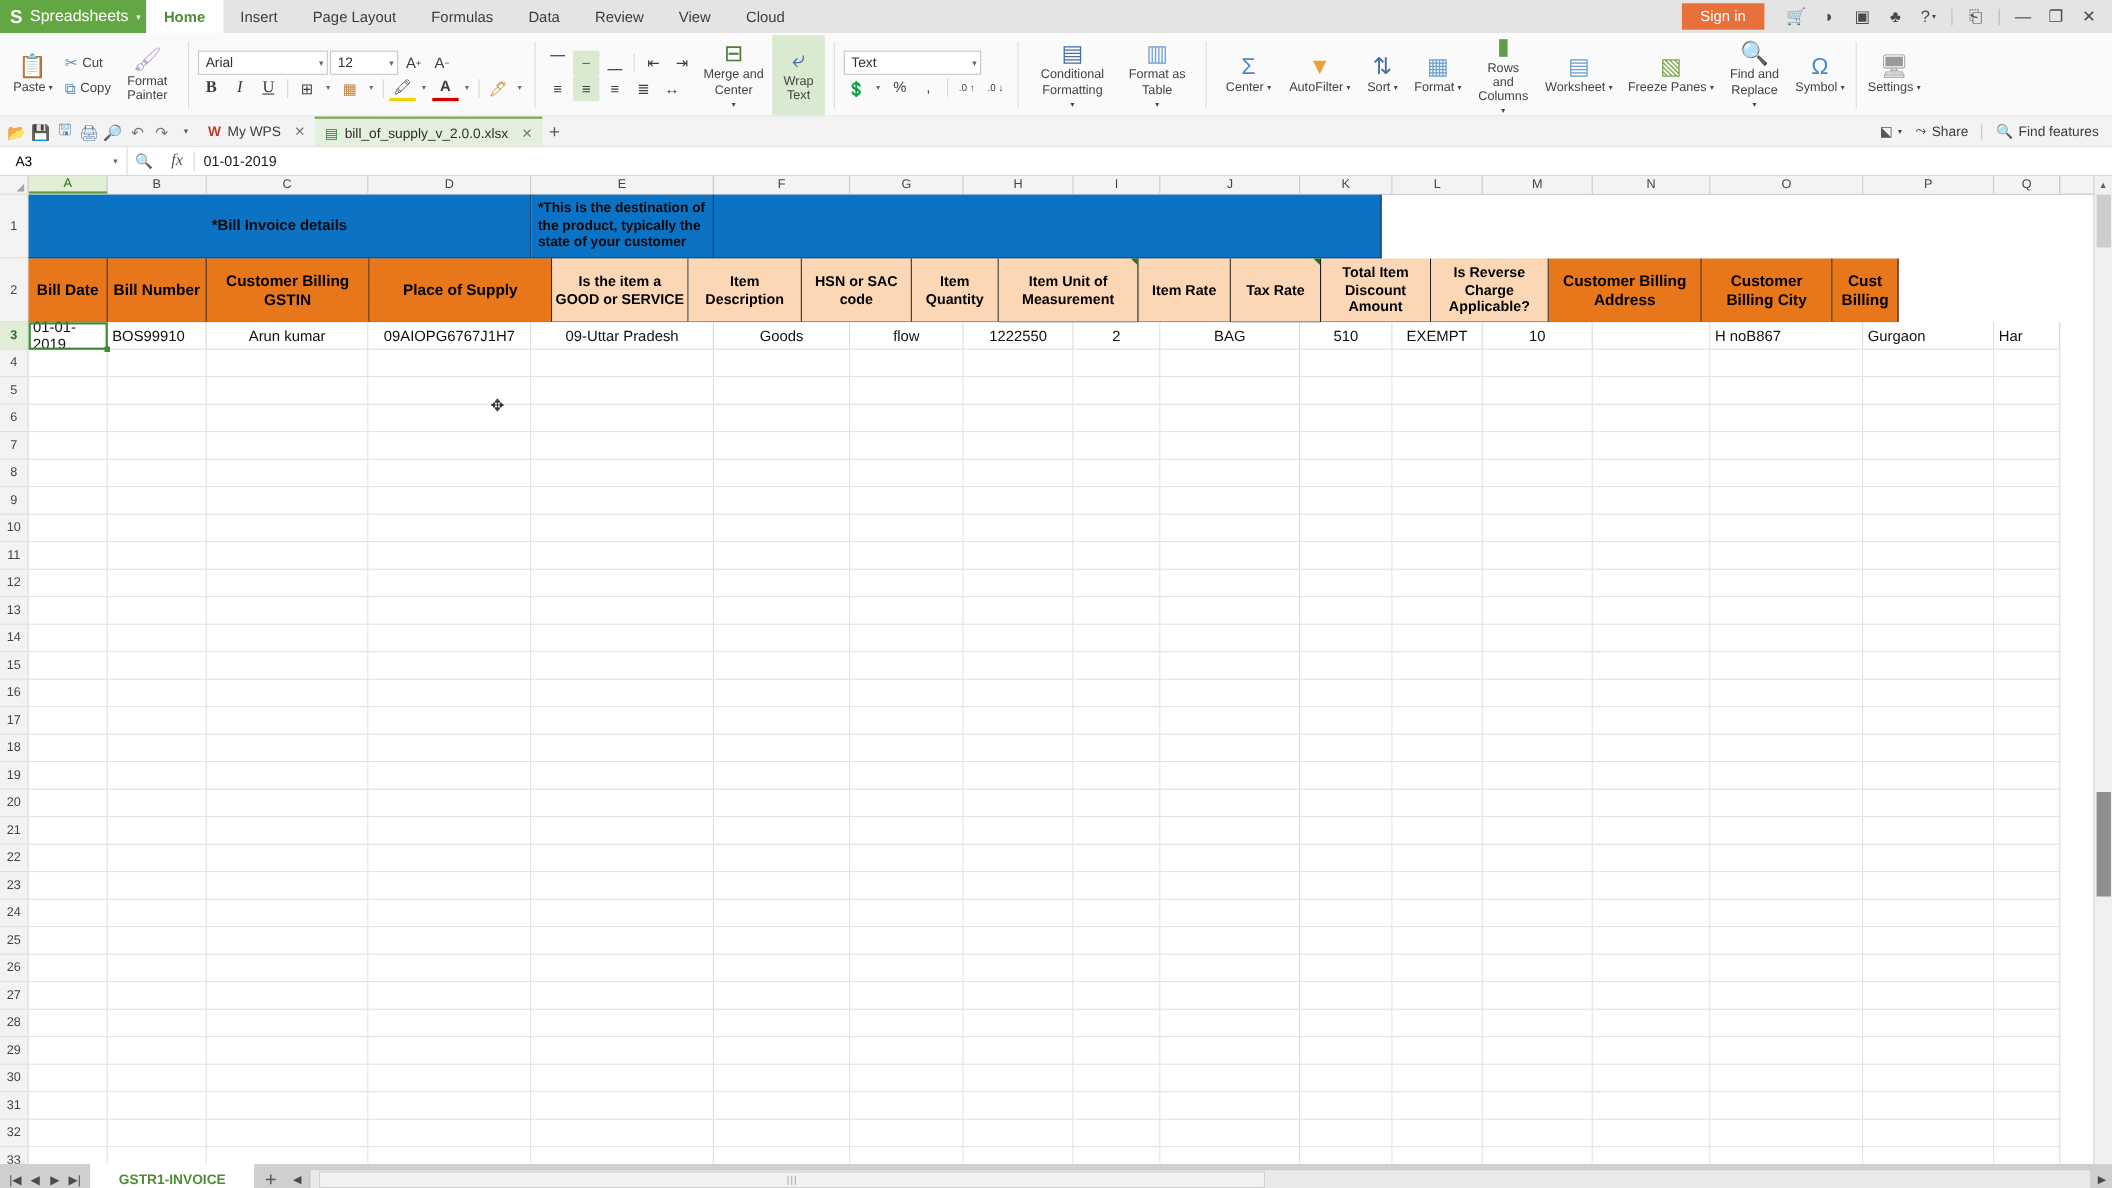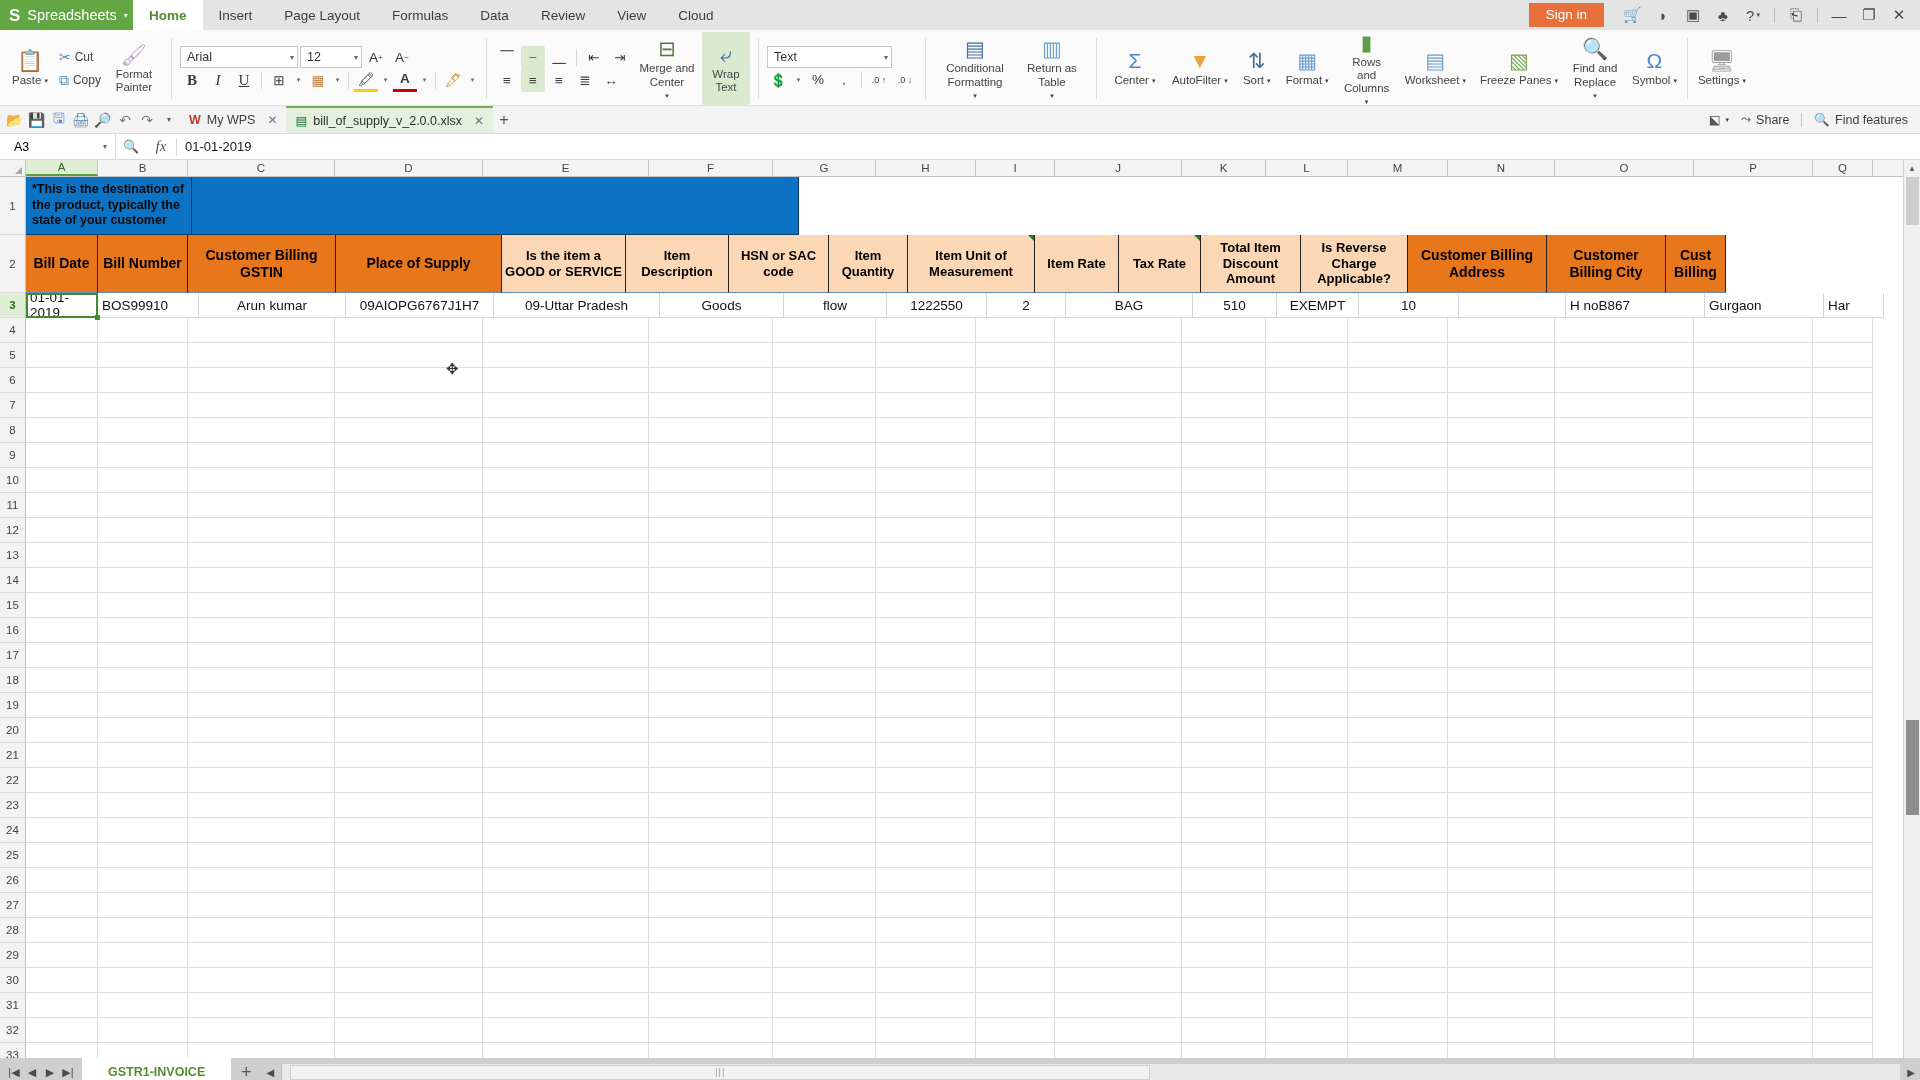--- a/index.html
+++ b/index.html
@@ -359,21 +359,21 @@
     <div class="big-btn" style="max-width:82px;">
       <span class="ic" style="color:#4a6fa8;">▤</span>
       <span style="display:flex;align-items:center;gap:3px;flex-wrap:wrap;justify-content:center;">
         <span>Conditional Formatting</span>
         <span style="font-size:7px;">▾</span>
       </span>
     </div>
     <div class="big-btn" style="max-width:72px;">
       <span class="ic" style="color:#6f9fd0;">▥</span>
       <span style="display:flex;align-items:center;gap:3px;flex-wrap:wrap;justify-content:center;">
-        <span>Return as Table</span>
+        <span>Format as Table</span>
         <span style="font-size:7px;">▾</span>
       </span>
     </div>
   </div>
   <div class="rsep"></div>
 
   <div class="rgroup">
     <div class="big-btn" style="min-width:60px;">
       <span class="ic" style="color:#4a88c7;">Σ</span>
       <span style="display:flex;gap:3px;align-items:center;">
@@ -556,20 +556,21 @@
       <div class="rh">30</div>
       <div class="rh">31</div>
       <div class="rh">32</div>
       <div class="rh">33</div>
 
     </div>
 
     <div class="cells">
 
       <div class="r1">
+        <div class="bluehdr" style="width:457px">*Bill Invoice details</div>
         <div class="bluehdr lalign" style="width:166px">*This is the destination of the product, typically the state of your customer</div>
         <div class="bluehdr" style="width:607px"></div>
       </div>
 
       <div class="r2">
         <div class="ohdr" style="width:72px">Bill Date</div>
         <div class="ohdr" style="width:90px">Bill Number</div>
         <div class="ohdr" style="width:148px">Customer Billing GSTIN</div>
         <div class="ohdr" style="width:166px">Place of Supply</div>
         <div class="phdr" style="width:124px">Is the item a GOOD or SERVICE</div>
@@ -587,21 +588,21 @@
         </div>
         <div class="phdr" style="width:100px">Total Item Discount Amount</div>
         <div class="phdr" style="width:107px">Is Reverse Charge Applicable?</div>
         <div class="ohdr" style="width:139px">Customer Billing Address</div>
         <div class="ohdr" style="width:119px">Customer Billing City</div>
         <div class="ohdr" style="width:60px">Cust Billing</div>
       </div>
 
       <div class="r3">
         <div class="dcell selcell" style="width:72px">01-01-2019</div>
-        <div class="dcell la" style="width:101px">BOS99910</div>
+        <div class="dcell la" style="width:90px">BOS99910</div>
         <div class="dcell" style="width:147px">Arun kumar</div>
         <div class="dcell" style="width:148px">09AIOPG6767J1H7</div>
         <div class="dcell" style="width:166px">09-Uttar Pradesh</div>
         <div class="dcell" style="width:124px">Goods</div>
         <div class="dcell" style="width:103px">flow</div>
         <div class="dcell" style="width:100px">1222550</div>
         <div class="dcell" style="width:79px">2</div>
         <div class="dcell" style="width:127px">BAG</div>
         <div class="dcell" style="width:84px">510</div>
         <div class="dcell" style="width:82px">EXEMPT</div>

